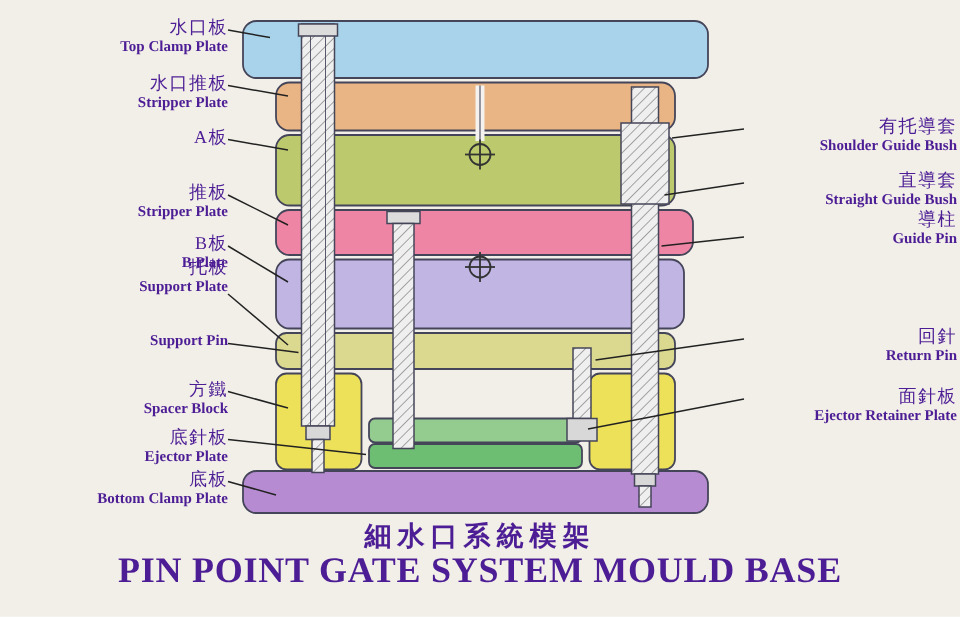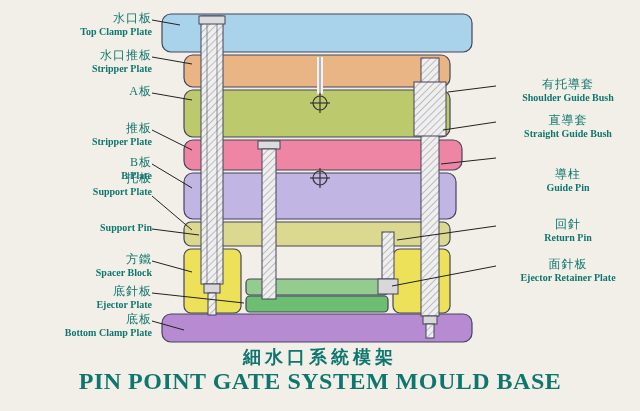--- a/index.html
+++ b/index.html
@@ -2,33 +2,33 @@
 <html><head>
 <meta charset="utf-8">
 <style>
   html,body{margin:0;padding:0}
   body{width:640px;height:411px}
   .stage{position:relative;width:640px;height:411px;overflow:hidden;
          font-family:"Liberation Serif",serif}
   .stage svg{position:absolute;left:0;top:0}
   .lbl{position:absolute;line-height:13px}
   .lbl.left{left:4px;width:148px;text-align:right}
-  .lbl.right{left:498px;width:140px;text-align:center}
+  .lbl.right{left:498px;width:140px;text-align:right}
   .lbl .zh{font-size:12px;font-weight:normal;letter-spacing:1px}
   .lbl .en{font-size:10px;font-weight:bold}
   .title-zh{position:absolute;top:345px;left:0;width:100%;text-align:center;
             font-size:18px;font-weight:bold;letter-spacing:4px}
   .title-en{position:absolute;top:368px;left:0;width:100%;text-align:center;
             font-size:24px;font-weight:bold;letter-spacing:.5px;
             font-family:Liberation Serif, serif}
 </style>
 </head>
 <body>
 
-<div class="stage" style="background: rgb(242, 239, 232); color: #0f766e;">
+<div class="stage" style="background: rgb(242, 239, 232); color: #4c1d95;">
 
   <svg width="640" height="411" viewBox="0 0 640 411">
     <defs>
       <pattern id="hatch" width="5" height="5" patternUnits="userSpaceOnUse" patternTransform="rotate(45)">
         <rect width="5" height="5" fill="#efefef"></rect>
         <line x1="0" y1="0" x2="0" y2="5" stroke="#8a8a8a" stroke-width="1"></line>
       </pattern>
     </defs>
 
     <g stroke="#45455a" stroke-width="1.2">
@@ -141,21 +141,21 @@
   </div>
 
   <div class="lbl right" style="top:78px">
     <div class="zh">有托導套</div>
     <div class="en">Shoulder Guide Bush</div>
   </div>
   <div class="lbl right" style="top:114px">
     <div class="zh">直導套</div>
     <div class="en">Straight Guide Bush</div>
   </div>
-  <div class="lbl right" style="top:168px">
+  <div class="lbl right" style="top:140px">
     <div class="zh">導柱</div>
     <div class="en">Guide Pin</div>
   </div>
   <div class="lbl right" style="top:218px">
     <div class="zh">回針</div>
     <div class="en">Return Pin</div>
   </div>
   <div class="lbl right" style="top:258px">
     <div class="zh">面針板</div>
     <div class="en">Ejector Retainer Plate</div>

